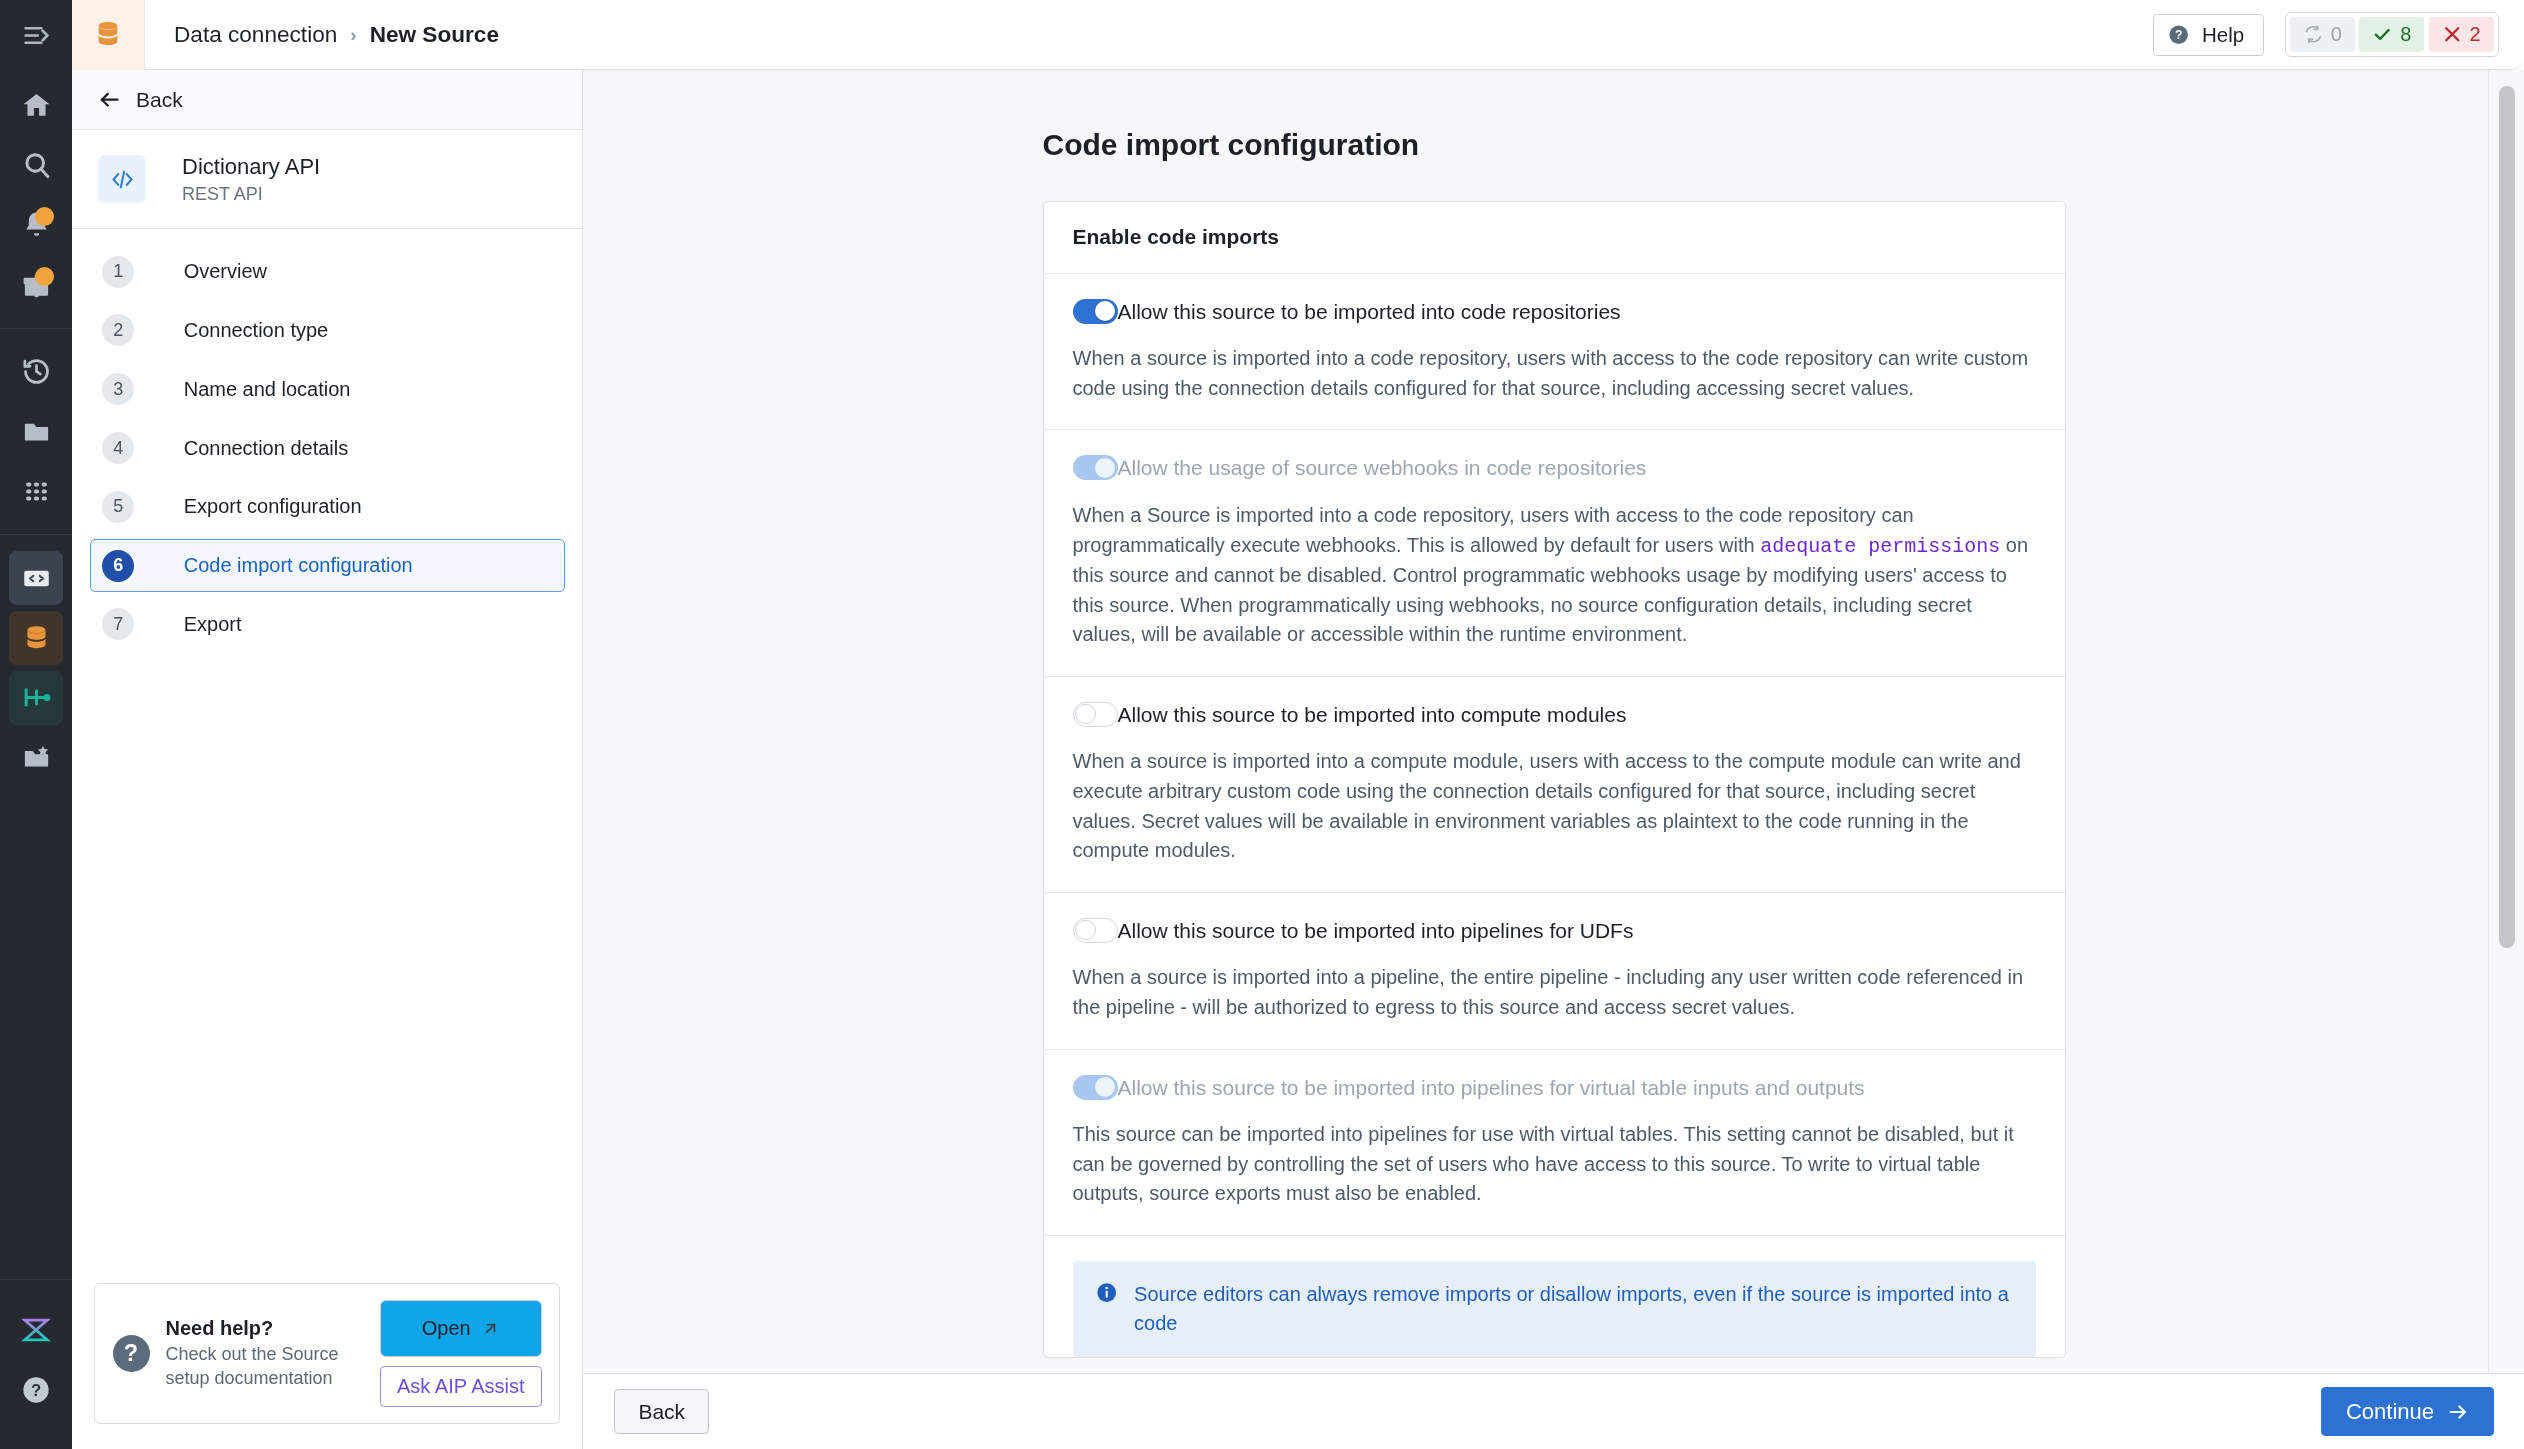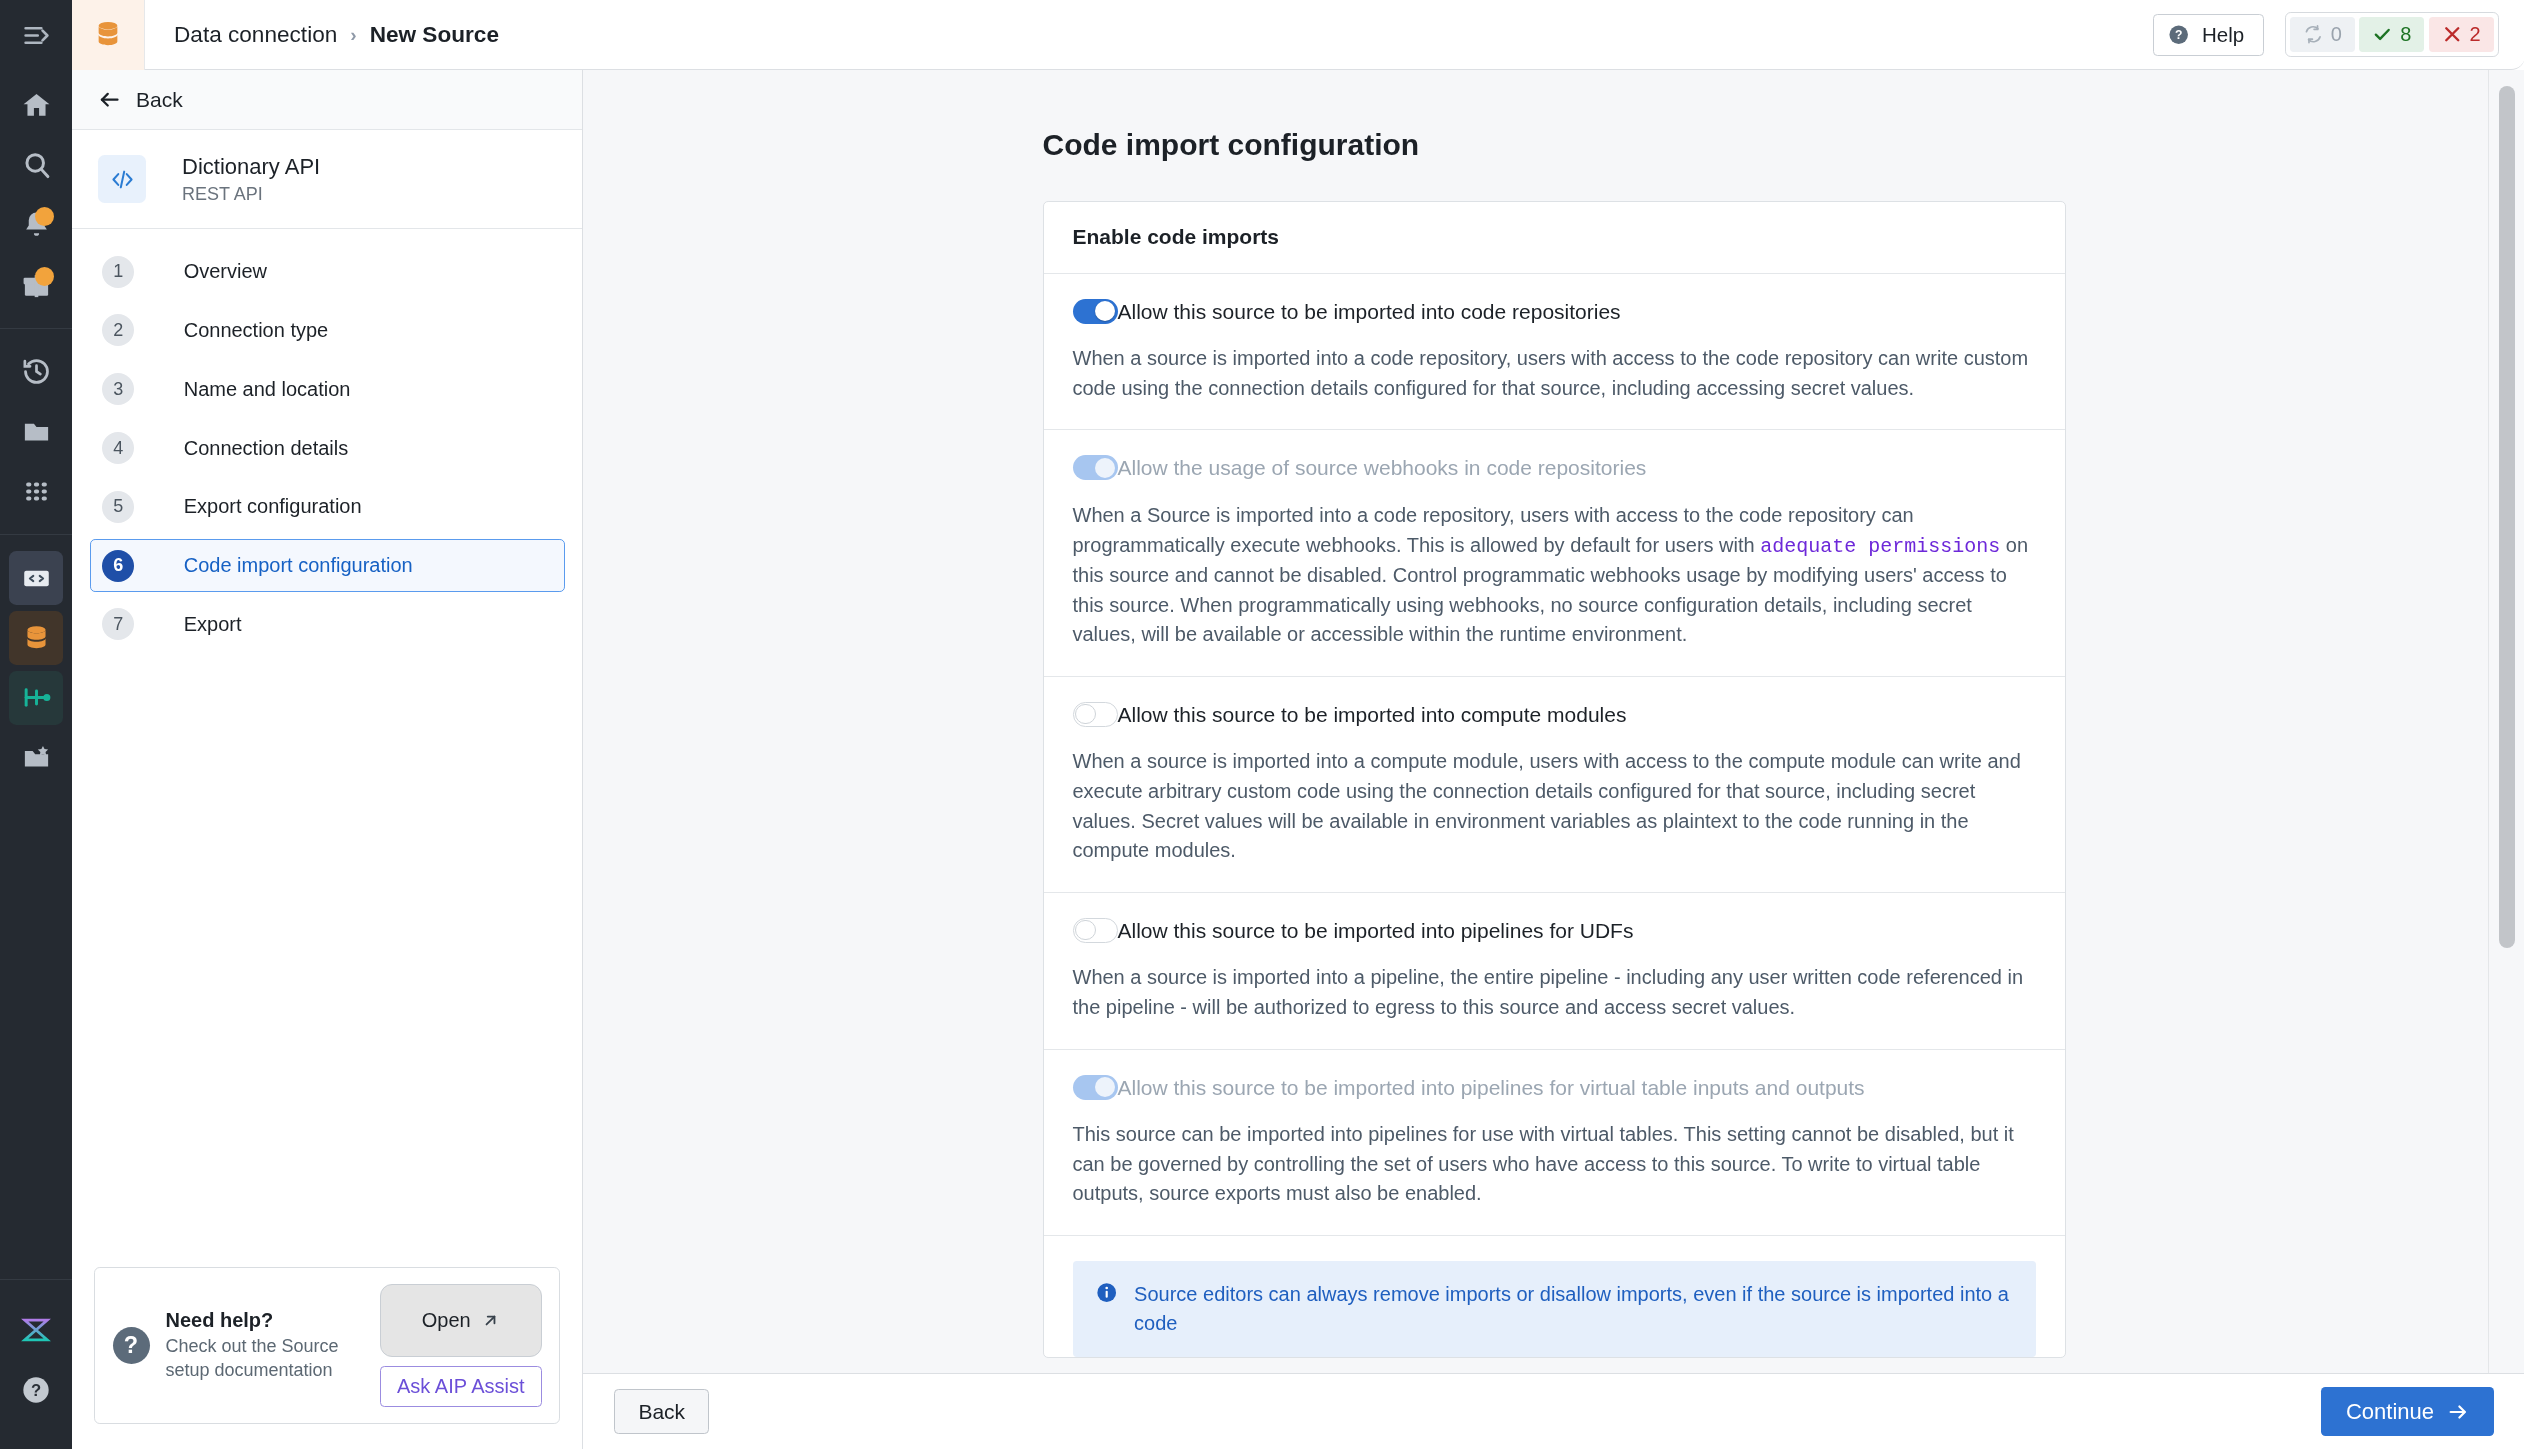--- a/index.html
+++ b/index.html
@@ -121,22 +121,22 @@
   .help-circ {
     width: 37px; height: 37px; border-radius: 50%; background: #5c6b7a;
     color: #fff; font-size: 23.4px; font-weight: bold; flex: 0 0 37px;
     display: flex; align-items: center; justify-content: center;
   }
   .help-txt { flex: 1 1 auto; }
   .help-title { font-size: 20px; color: #1C2127; font-weight: bold; }
   .help-desc { font-size: 18px; color: #5c6873; line-height: 1.35; margin-top: 2.2px; }
   .help-actions { display: flex; flex-direction: column; gap: 8.8px; flex: 0 0 auto; }
   .btn-open {
-    border: 0.7px solid #c9ced4; border-radius: 12px; background: #e5e5e5;
-    font-size: 20px; color: #1C2127; padding: 24px 19px; cursor: pointer;
+    border: 0.7px solid #c9ced4; border-radius: 6px; background: #0ea5e9;
+    font-size: 20px; color: #1C2127; padding: 16px 19px; cursor: pointer;
     display: flex; align-items: center; gap: 10.2px; justify-content: center;
   }
   .btn-aip {
     border: 0.7px solid #9b8ce0; border-radius: 4.4px; background: #fff;
     font-size: 20px; color: #6b4fd8; padding: 8px 16px; cursor: pointer;
     white-space: nowrap;
   }
 
   
   .main-col { flex: 1 1 auto; display: flex; flex-direction: column; min-width: 0; background:#F6F7F9;}

